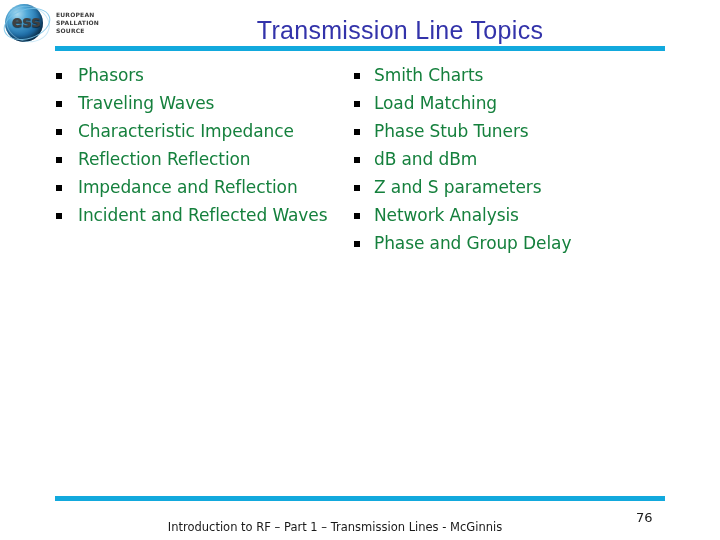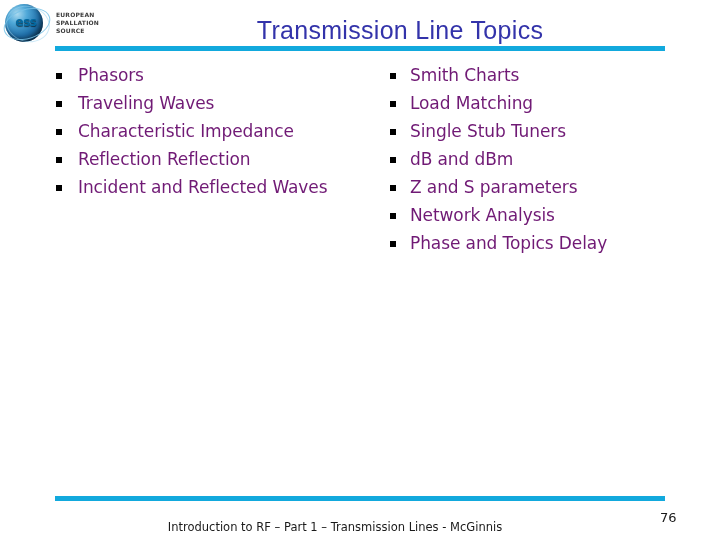--- a/index.html
+++ b/index.html
@@ -64,24 +64,24 @@
     border-radius: 50%;
     border: 1px solid rgba(150,210,240,.5);
     transform: rotate(14deg);
   }
   .logo-ess {
     position: absolute;
     left: 0; top: 13px;
     width: 48px;
     text-align: center;
     font-family: "DejaVu Sans", sans-serif;
-    font-size: 12px;
+    font-size: 16px;
     font-weight: bold;
     letter-spacing: -0.5px;
-    color: #0369a1;
+    color: #404040;
     text-shadow: 0 1px 1px rgba(0,0,0,.6);
     line-height: 12px;
   }
   .logo-words {
     flex: 0 0 auto;
     margin-left: 4px;
     color: #3c3c3c;
     font-family: "DejaVu Sans", sans-serif;
     font-size: 6px;
     font-weight: bold;
@@ -115,21 +115,21 @@
   }
   #header-rule { top: 46px; }
   #footer-rule { top: 496px; }
 
   
   .col {
     position: absolute;
     top: 64px;
   }
   #col-left  { left: 52px;  width: 310px; }
-  #col-right { left: 384px; width: 330px; }
+  #col-right { left: 348px; width: 330px; }
 
   .bullet-item {
     display: flex;
     align-items: flex-start;
     margin-bottom: 5px;
     min-height: 23px;
   }
   .bullet-mark {
     flex: 0 0 auto;
     width: 26px;
@@ -144,21 +144,21 @@
   .bullet-mark span {
     display: inline-block;
     width: 6px;
     height: 6px;
     background: #000000;
     vertical-align: middle;
     margin-bottom: 2px;
   }
   .bullet-text {
     flex: 1 1 auto;
-    color: #701a75;
+    color: #15803d;
     font-family: "DejaVu Sans", sans-serif;
     font-size: 17px;
     line-height: 23px;
     letter-spacing: -0.1px;
   }
   #col-right .bullet-mark { padding-left: 6px; }
 
   
   #footer-text {
     position: absolute;
@@ -174,21 +174,20 @@
   }
   #page-number {
     position: absolute;
     left: 636px;
     top: 510px;
     width: 40px;
     text-align: left;
     color: #1a1a1a;
     font-family: "DejaVu Sans", sans-serif;
     font-size: 13px;
-    margin-left: 24px;
   }
 </style>
 </head>
 <body>
 
 <div id="slide">
 
   <div id="logo-block">
     <div class="logo-mark">
       <div class="logo-sphere"></div>
@@ -219,52 +218,56 @@
     <div class="bullet-item">
       <div class="bullet-mark"><span></span></div>
       <div class="bullet-text">Characteristic Impedance</div>
     </div>
     <div class="bullet-item">
       <div class="bullet-mark"><span></span></div>
       <div class="bullet-text">Reflection Reflection</div>
     </div>
     <div class="bullet-item">
       <div class="bullet-mark"><span></span></div>
+      <div class="bullet-text">Impedance and Reflection</div>
+    </div>
+    <div class="bullet-item">
+      <div class="bullet-mark"><span></span></div>
       <div class="bullet-text">Incident and Reflected Waves</div>
     </div>
   </div>
 
   <div class="col" id="col-right">
     <div class="bullet-item">
       <div class="bullet-mark"><span></span></div>
       <div class="bullet-text">Smith Charts</div>
     </div>
     <div class="bullet-item">
       <div class="bullet-mark"><span></span></div>
       <div class="bullet-text">Load Matching</div>
     </div>
     <div class="bullet-item">
       <div class="bullet-mark"><span></span></div>
-      <div class="bullet-text">Single Stub Tuners</div>
+      <div class="bullet-text">Phase Stub Tuners</div>
     </div>
     <div class="bullet-item">
       <div class="bullet-mark"><span></span></div>
       <div class="bullet-text">dB and dBm</div>
     </div>
     <div class="bullet-item">
       <div class="bullet-mark"><span></span></div>
       <div class="bullet-text">Z and S parameters</div>
     </div>
     <div class="bullet-item">
       <div class="bullet-mark"><span></span></div>
       <div class="bullet-text">Network Analysis</div>
     </div>
     <div class="bullet-item">
       <div class="bullet-mark"><span></span></div>
-      <div class="bullet-text">Phase and Topics Delay</div>
+      <div class="bullet-text">Phase and Group Delay</div>
     </div>
   </div>
 
   <div class="rule" id="footer-rule"></div>
 
   <div id="footer-text">Introduction to RF – Part 1 – Transmission Lines - McGinnis</div>
   <div id="page-number">76</div>
 
 </div>
 

